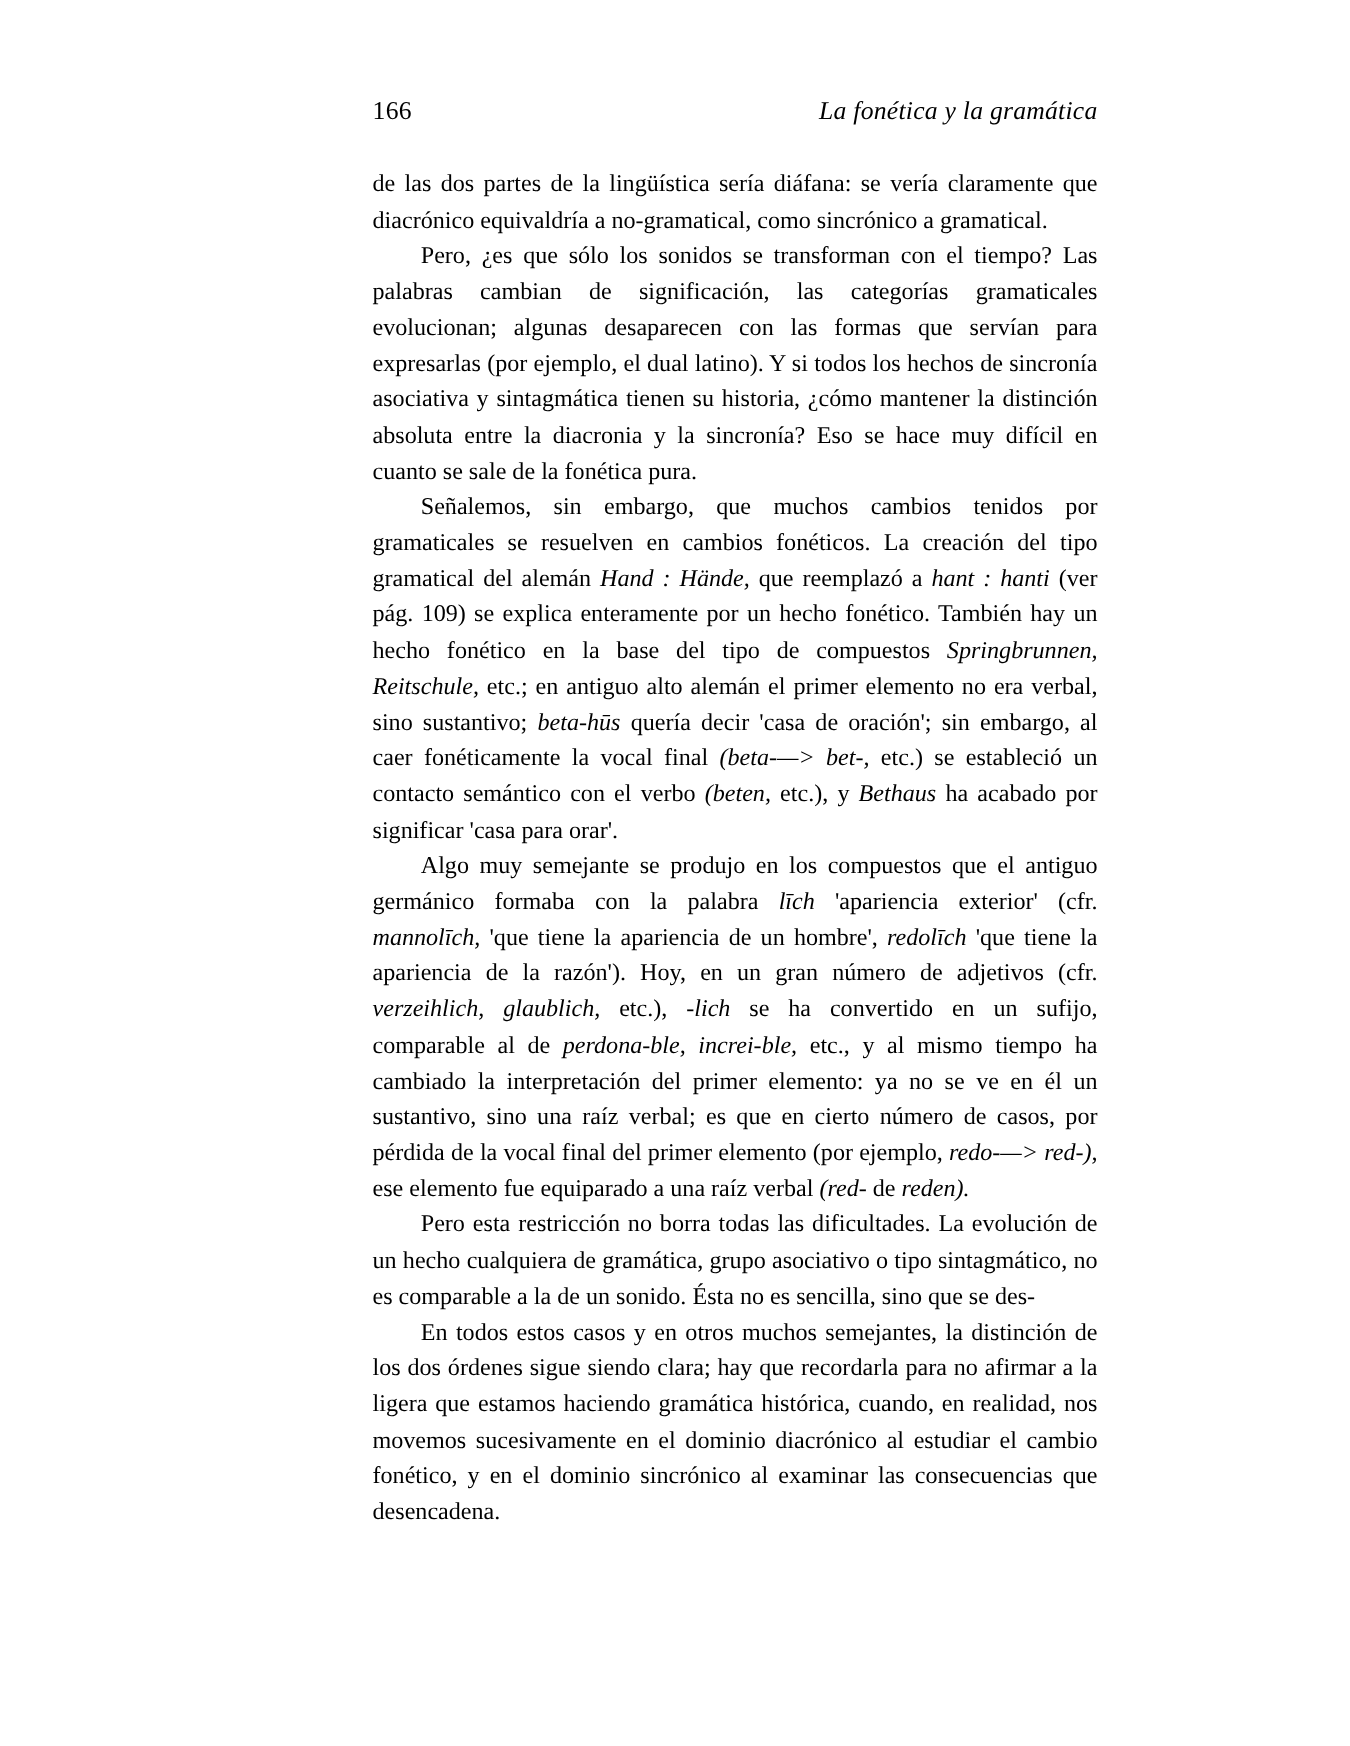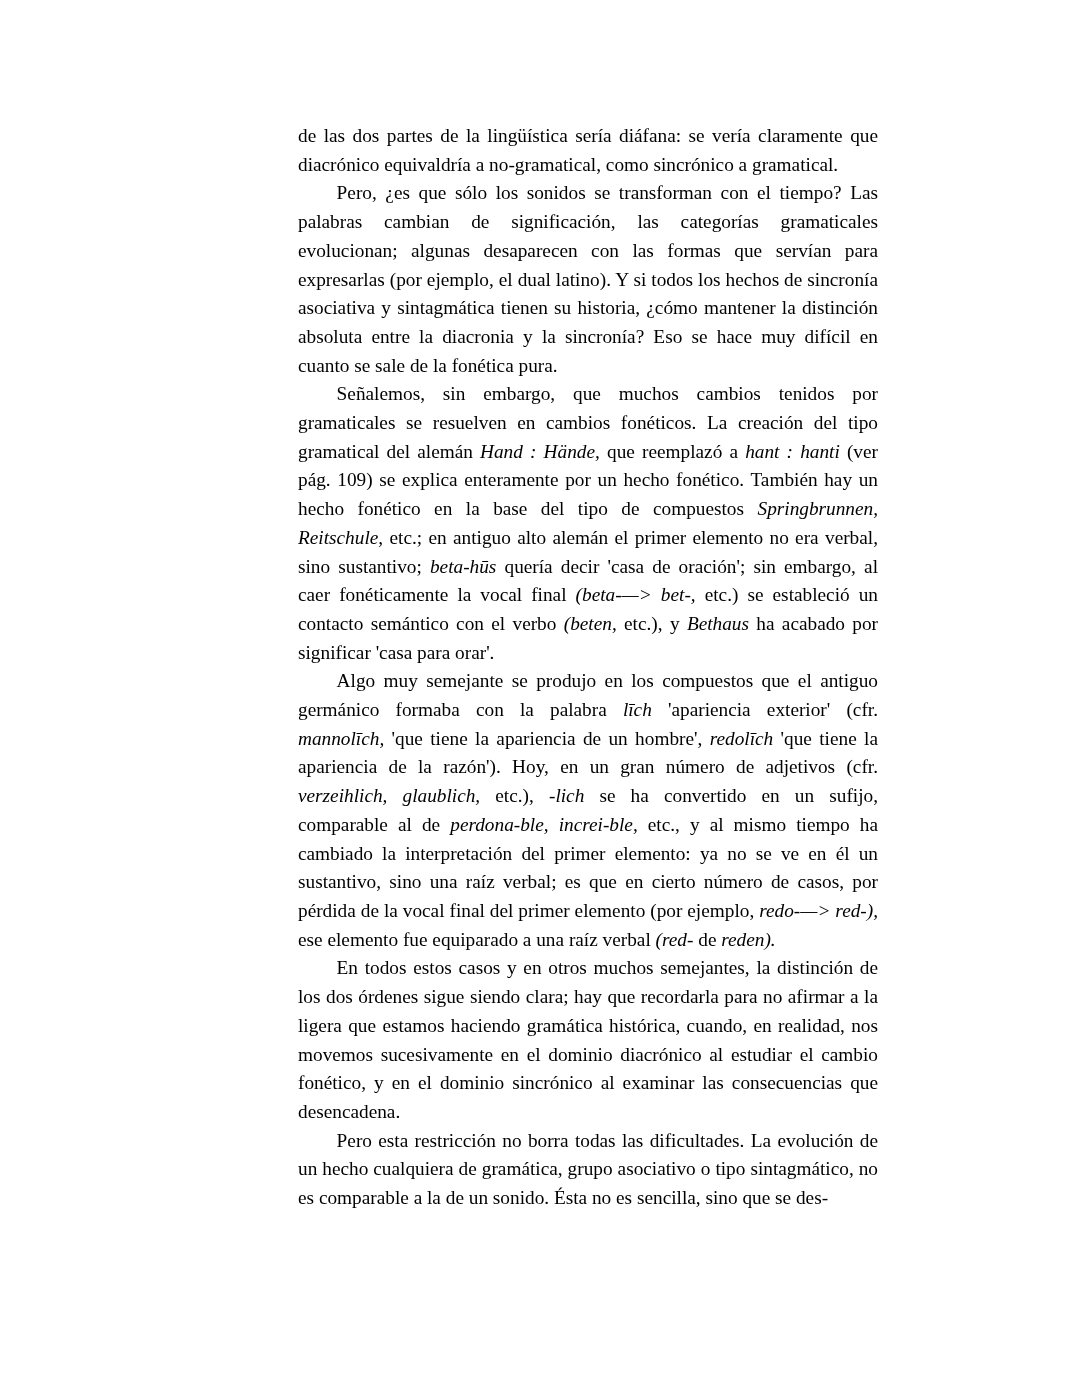--- a/index.html
+++ b/index.html
@@ -33,21 +33,21 @@
     font-size: 20.5px;
     letter-spacing: 0.3px;
   }
   .running-title {
     font-style: italic;
     font-size: 20.5px;
     letter-spacing: 0.2px;
   }
   .body-text {
     position: absolute;
-    top: 122px;
+    top: 134px;
     left: 298px;
     width: 580px;
     font-size: 19.3px;
     line-height: 28.7px;
     text-align: justify;
     text-justify: inter-word;
     hyphens: none;
   }
   .body-text p {
     margin: 0;
@@ -57,23 +57,27 @@
   }
   i {
     font-style: italic;
   }
 </style>
 </head>
 <body>
 
 <div class="page">
 
+  <div class="header">
+    <span class="folio">166</span>
+    <span class="running-title">La fonética y la gramática</span>
+  </div>
 
   <div class="body-text">
       <p>de las dos partes de la lingüística sería diáfana: se vería claramente que diacrónico equivaldría a no-gramatical, como sincrónico a gramatical.</p>
       <p class="indent">Pero, ¿es que sólo los sonidos se transforman con el tiempo? Las palabras cambian de significación, las categorías gramaticales evolucionan; algunas desaparecen con las formas que servían para expresarlas (por ejemplo, el dual latino). Y si todos los hechos de sincronía asociativa y sintagmática tienen su historia, ¿cómo mantener la distinción absoluta entre la diacronia y la sincronía? Eso se hace muy difícil en cuanto se sale de la fonética pura.</p>
       <p class="indent">Señalemos, sin embargo, que muchos cambios tenidos por gramaticales se resuelven en cambios fonéticos. La creación del tipo gramatical del alemán <i>Hand : Hände,</i> que reemplazó a <i>hant : hanti</i> (ver pág. 109) se explica enteramente por un hecho fonético. También hay un hecho fonético en la base del tipo de compuestos <i>Springbrunnen, Reitschule,</i> etc.; en antiguo alto alemán el primer elemento no era verbal, sino sustantivo; <i>beta-hūs</i> quería decir 'casa de oración'; sin embargo, al caer fonéticamente la vocal final <i>(beta-—&gt; bet-,</i> etc.) se estableció un contacto semántico con el verbo <i>(beten,</i> etc.), y <i>Bethaus</i> ha acabado por significar 'casa para orar'.</p>
       <p class="indent">Algo muy semejante se produjo en los compuestos que el antiguo germánico formaba con la palabra <i>līch</i> 'apariencia exterior' (cfr. <i>mannolīch,</i> 'que tiene la apariencia de un hombre', <i>redolīch</i> 'que tiene la apariencia de la razón'). Hoy, en un gran número de adjetivos (cfr. <i>verzeihlich, glaublich,</i> etc.), <i>-lich</i> se ha convertido en un sufijo, comparable al de <i>perdona-ble, increi-ble,</i> etc., y al mismo tiempo ha cambiado la interpretación del primer elemento: ya no se ve en él un sustantivo, sino una raíz verbal; es que en cierto número de casos, por pérdida de la vocal final del primer elemento (por ejemplo, <i>redo-—&gt; red-),</i> ese elemento fue equiparado a una raíz verbal <i>(red-</i> de <i>reden).</i></p>
+      <p class="indent">Pero esta restricción no borra todas las dificultades. La evolución de un hecho cualquiera de gramática, grupo asociativo o tipo sintagmático, no es comparable a la de un sonido. Ésta no es sencilla, sino que se des-</p>
       <p class="indent">En todos estos casos y en otros muchos semejantes, la distinción de los dos órdenes sigue siendo clara; hay que recordarla para no afirmar a la ligera que estamos haciendo gramática histórica, cuando, en realidad, nos movemos sucesivamente en el dominio diacrónico al estudiar el cambio fonético, y en el dominio sincrónico al examinar las consecuencias que desencadena.</p>
-      <p class="indent">Pero esta restricción no borra todas las dificultades. La evolución de un hecho cualquiera de gramática, grupo asociativo o tipo sintagmático, no es comparable a la de un sonido. Ésta no es sencilla, sino que se des-</p>
     </div>
 
 </div>
 
 </body></html>

